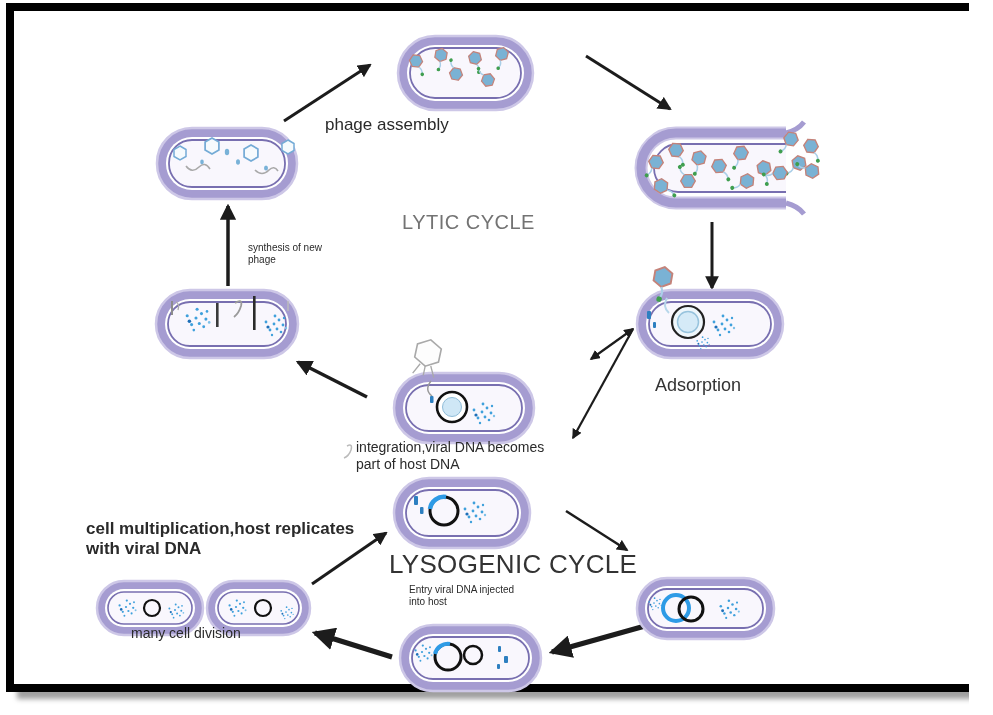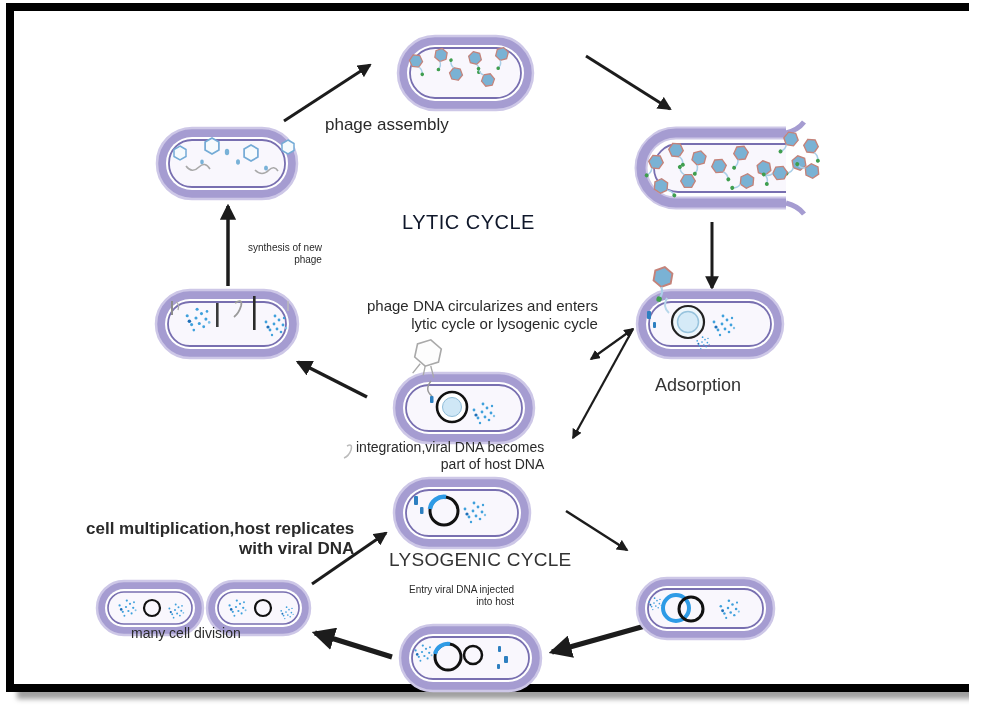--- a/index.html
+++ b/index.html
@@ -1,27 +1,27 @@
 <!DOCTYPE html>
 <html><head>
 <meta charset="utf-8">
 <style>
   html,body{margin:0;padding:0;background:#ffffff;}
   .stage{position:relative;width:969px;height:715px;background:#ffffff;overflow:hidden;
-         font-family:"Liberation Sans",sans-serif;text-align:right;}
+         font-family:"Liberation Sans",sans-serif;}
   .frame{position:absolute;left:6px;top:3px;width:977px;height:689px;box-sizing:border-box;
          border:8px solid #000000;box-shadow:9px 9px 5px -2px #a0a0a0;z-index:0;}
   .art{position:absolute;left:0;top:0;z-index:1;}
   .lbl{position:absolute;z-index:2;white-space:pre-wrap;line-height:1.18;color:#2a2a2a;}
   .s14{font-size:10px;}
   .s15{font-size:15px;}
   .s16{font-size:14px;}
   .s17{font-size:17px;}
-  .title{font-size:20px;color:#0f172a;letter-spacing:.5px;}
-  .title2{font-size:19px;color:#333;letter-spacing:.3px;}
+  .title{font-size:20px;color:#737373;letter-spacing:.5px;}
+  .title2{font-size:26px;color:#333;letter-spacing:.3px;}
   .adsorp{font-size:18px;color:#333;}
 </style>
 </head>
 <body>
 
 <div class="stage">
   <div class="frame"></div>
 
   <svg class="art" width="993" height="715" viewBox="0 0 993 715">
     <defs>
@@ -225,22 +225,20 @@
   </svg>
 
   <div class="lbl s17" style="left:325px;top:115px;">phage assembly</div>
 
   <div class="lbl title" style="left:402px;top:211px;">LYTIC CYCLE</div>
 
 
   <div class="lbl s14" style="left:248px;top:242px;">synthesis of new
 phage</div>
 
-  <div class="lbl s15" style="left:367px;top:297px;">phage DNA circularizes and enters
-lytic cycle or lysogenic cycle</div>
 
   <div class="lbl adsorp" style="left:655px;top:358px;margin-top:17px;">Adsorption</div>
 
   <div class="lbl s16" style="left:356px;top:439px;">integration,viral DNA becomes
 part of host DNA</div>
 
   <div class="lbl s17" style="left:86px;top:519px;max-width:300px;font-weight:bold;">cell multiplication,host replicates
 with viral DNA</div>
 
   <div class="lbl title2" style="left:389px;top:549px;">LYSOGENIC CYCLE</div>

